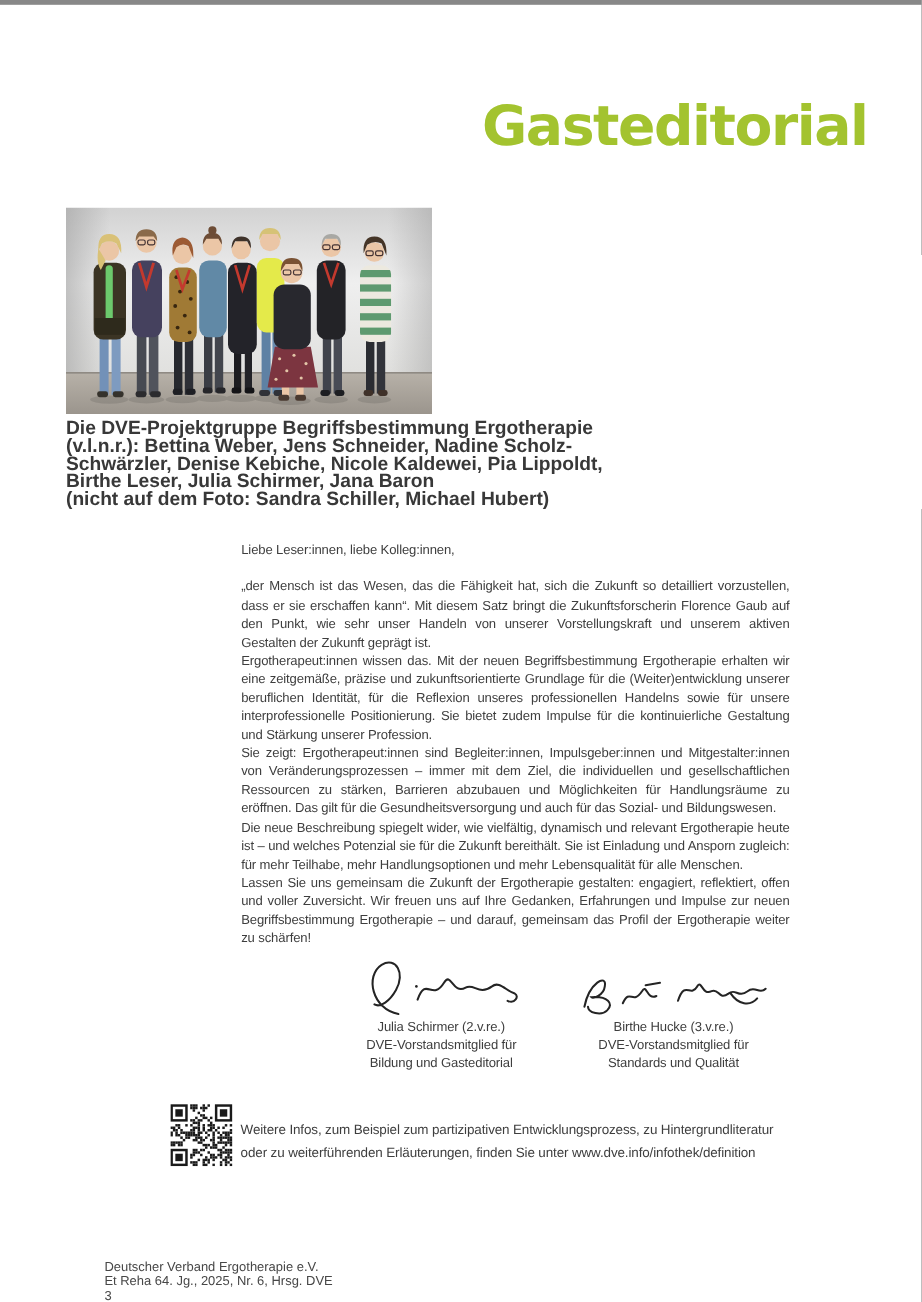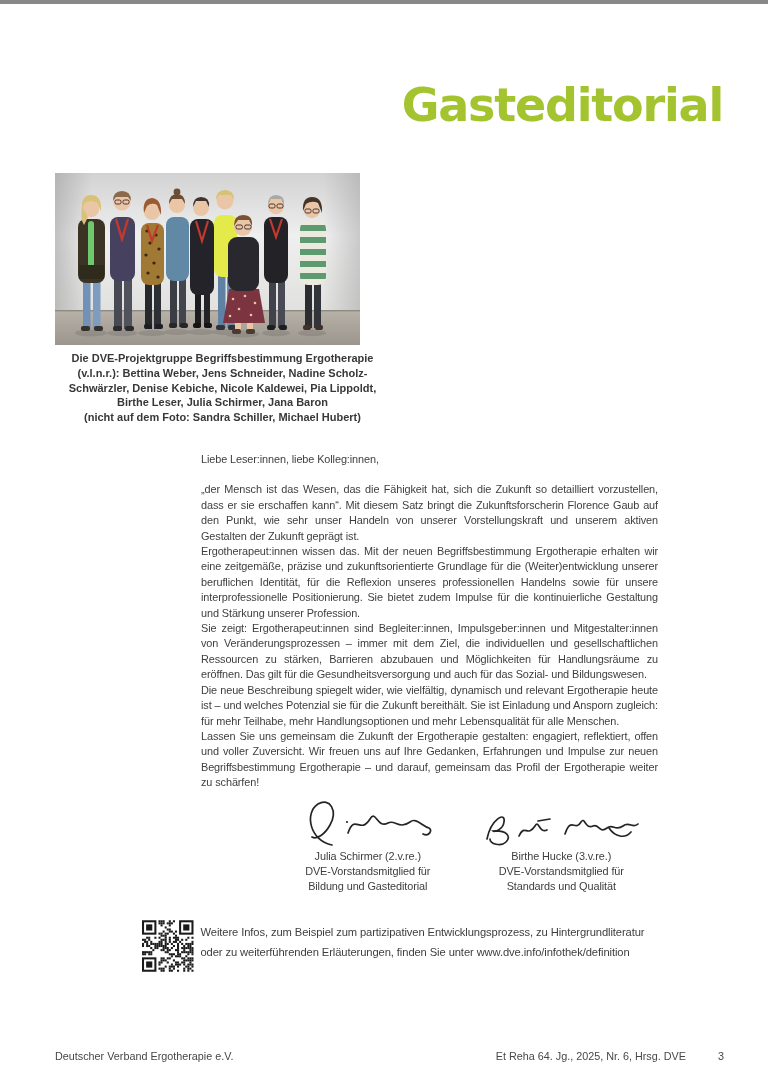--- a/index.html
+++ b/index.html
@@ -10,43 +10,43 @@
   }
   .page-title {
     position:absolute; top:74px; right:45px;
     font-size:46px; font-weight:800; letter-spacing:-1.2px;
     color:#a3c32f;
     font-family:"DejaVu Sans", sans-serif;
   }
   .photo-wrap { position:absolute; left:55px; top:169px; width:305px; height:172px; }
   .photo-wrap svg { display:block; }
   .caption { position:absolute; left:55px; top:347px; width:335px;
-    font-size:11px; font-weight:700; line-height:14.8px; color:#383838;text-align:center; }
+    font-size:16px; font-weight:700; line-height:14.8px; color:#383838; }
   .caption div { white-space:nowrap; }
 
   .main-col { position:absolute; left:201px; top:448px; width:457px;
     font-size:10.9px; line-height:15.4px; color:#3e3e3e; letter-spacing:-0.1px; }
   .salutation { margin:0 0 15px 0; }
   .body-par { margin:0; text-align:justify; }
   .closing { margin:15px 0 0 0; }
 
   .sig-row { display:flex; margin-top:6px; }
   .sig-block { width:200px; text-align:center; }
   .sig-block.left { margin-left:70px; }
   .sig-img { display:block; margin:0 auto; }
   .sig-img.right-pad { margin-top:12px; }
   .sig-name, .sig-role, .sig-dept { line-height:15.2px; }
 
-  .qr-row { display:flex; align-items:flex-start; margin-left:-59px; margin-top:26px; }
+  .qr-row { display:flex; align-items:flex-end; margin-left:-59px; margin-top:26px; }
   .qr-svg { display:block; }
   .info-text { margin-left:7px; margin-top:3px; width:462px;
     font-size:11.2px; line-height:19.8px; color:#3e3e3e; }
 
   .footer { position:absolute; left:55px; right:44px; top:1046px;
-    display:flex; align-items:baseline; font-size:10.8px; color:#474747; }
+    display:flex; align-items:baseline; font-size:10.8px; color:#474747;flex-direction:column; }
   .footer-left { flex:1; }
   .footer-page { margin-left:32px; }
 </style>
 </head>
 <body>
 
 <div class="page">
 
   <div class="page-title">Gasteditorial</div>
 

